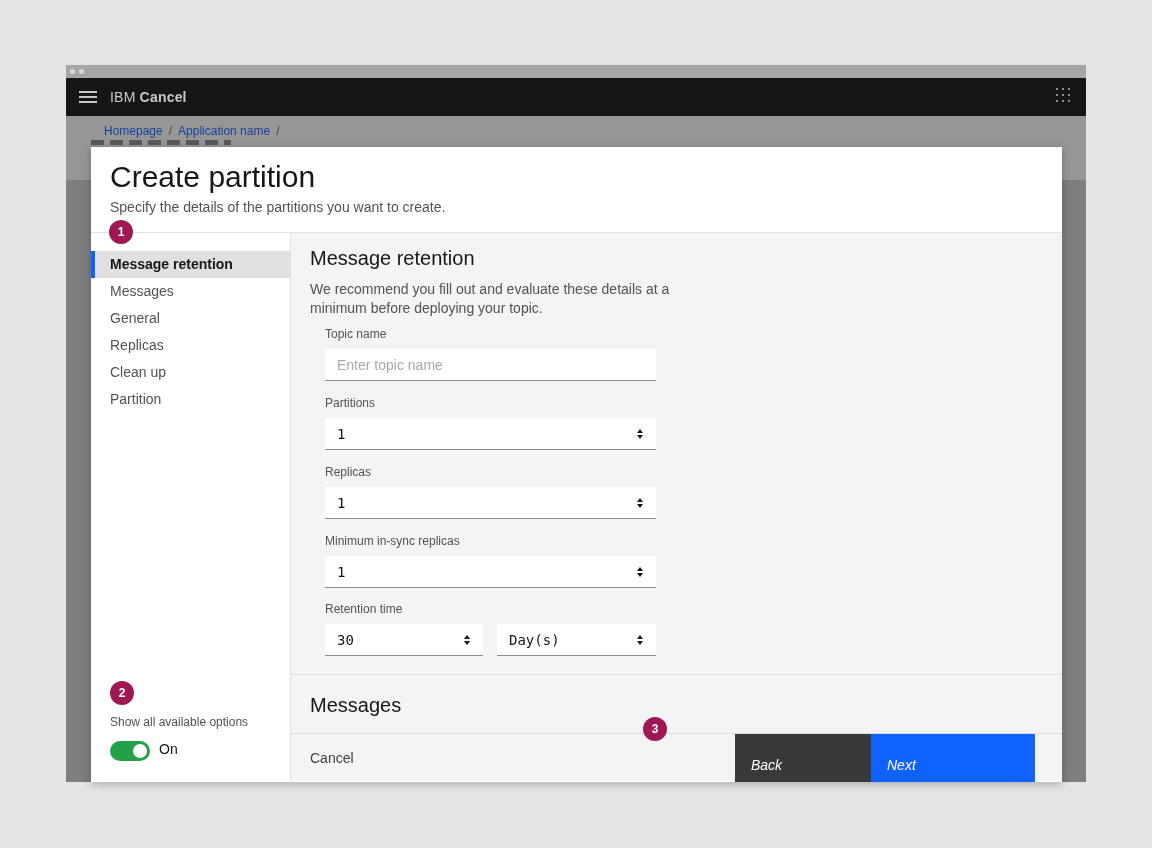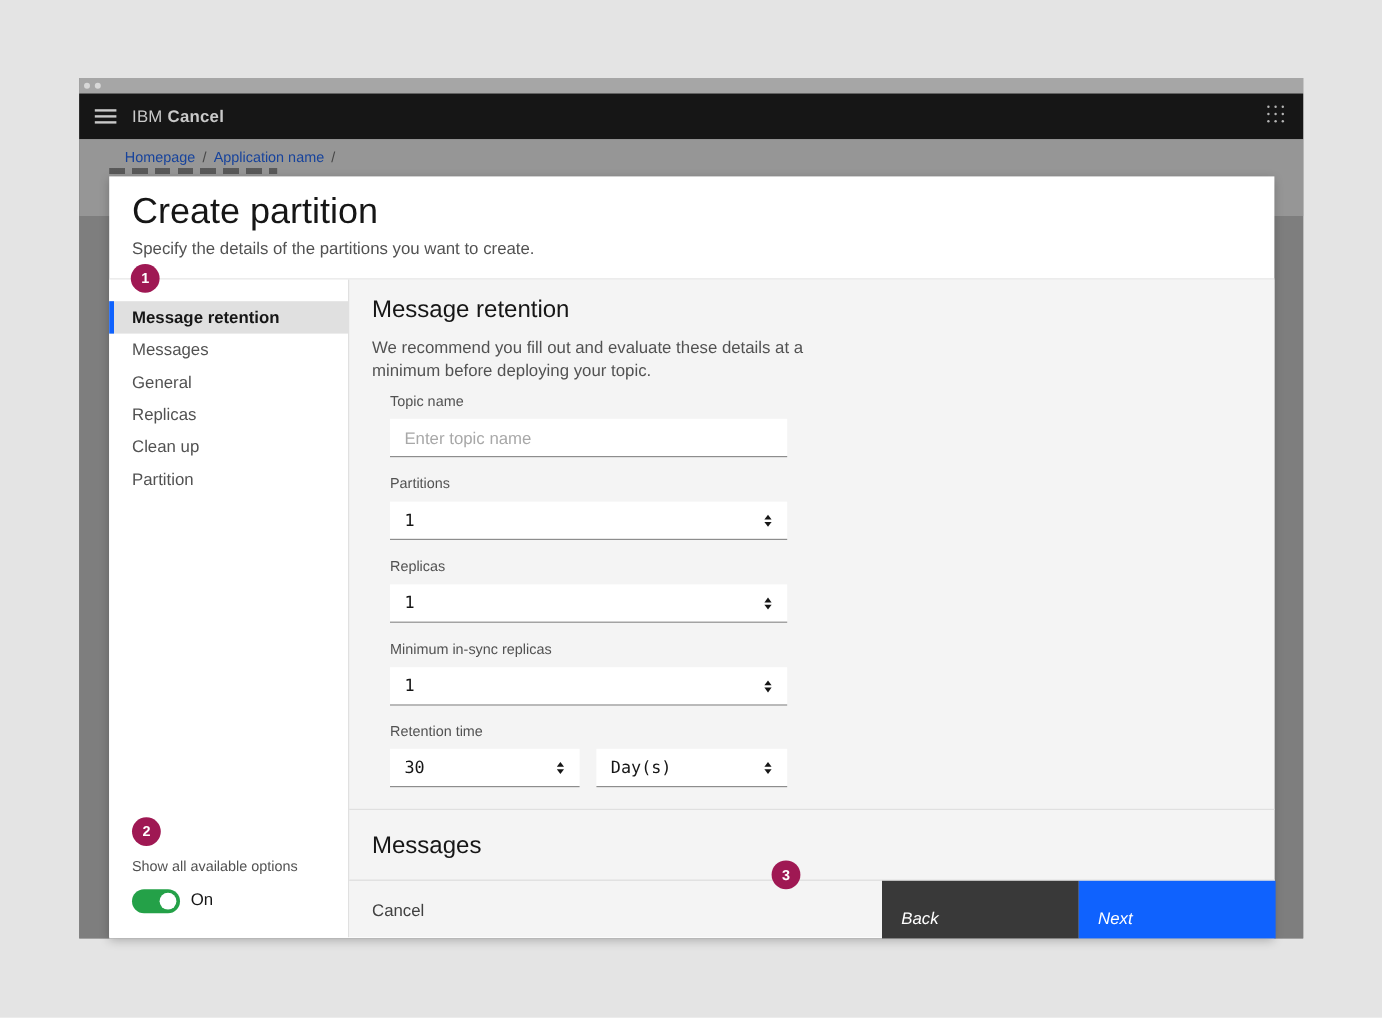--- a/index.html
+++ b/index.html
@@ -90,21 +90,21 @@
 
   
   .ts-footer { position:absolute; left:0; right:0; top:500px; height:48px; background:#f4f4f4; border-top:1px solid #dcdcdc; }
   .cancel-btn { position:absolute; left:19px; top:0; height:100%; display:flex; align-items:center;
                 background:none; border:none; font-size:14px; color:#404040; cursor:pointer;
                 font-family:"Liberation Sans",sans-serif; }
   .back-btn, .next-btn { position:absolute; top:0; width:164px; height:48px; border:none; cursor:pointer;
                 text-align:left; padding:13px 0 0 16px; font-size:14px; color:#ffffff;
                 font-family:"Liberation Sans",sans-serif;font-style:italic; }
   .back-btn { left:444px; background:#393939; }
-  .next-btn { left:608px; background:#0f62fe; }
+  .next-btn { left:580px; background:#0f62fe; }
 </style>
 </head>
 <body>
 
 <div class="stage">
   <div class="window">
 
     <div class="titlebar">
       <span class="dot"></span>
       <span class="dot"></span>

